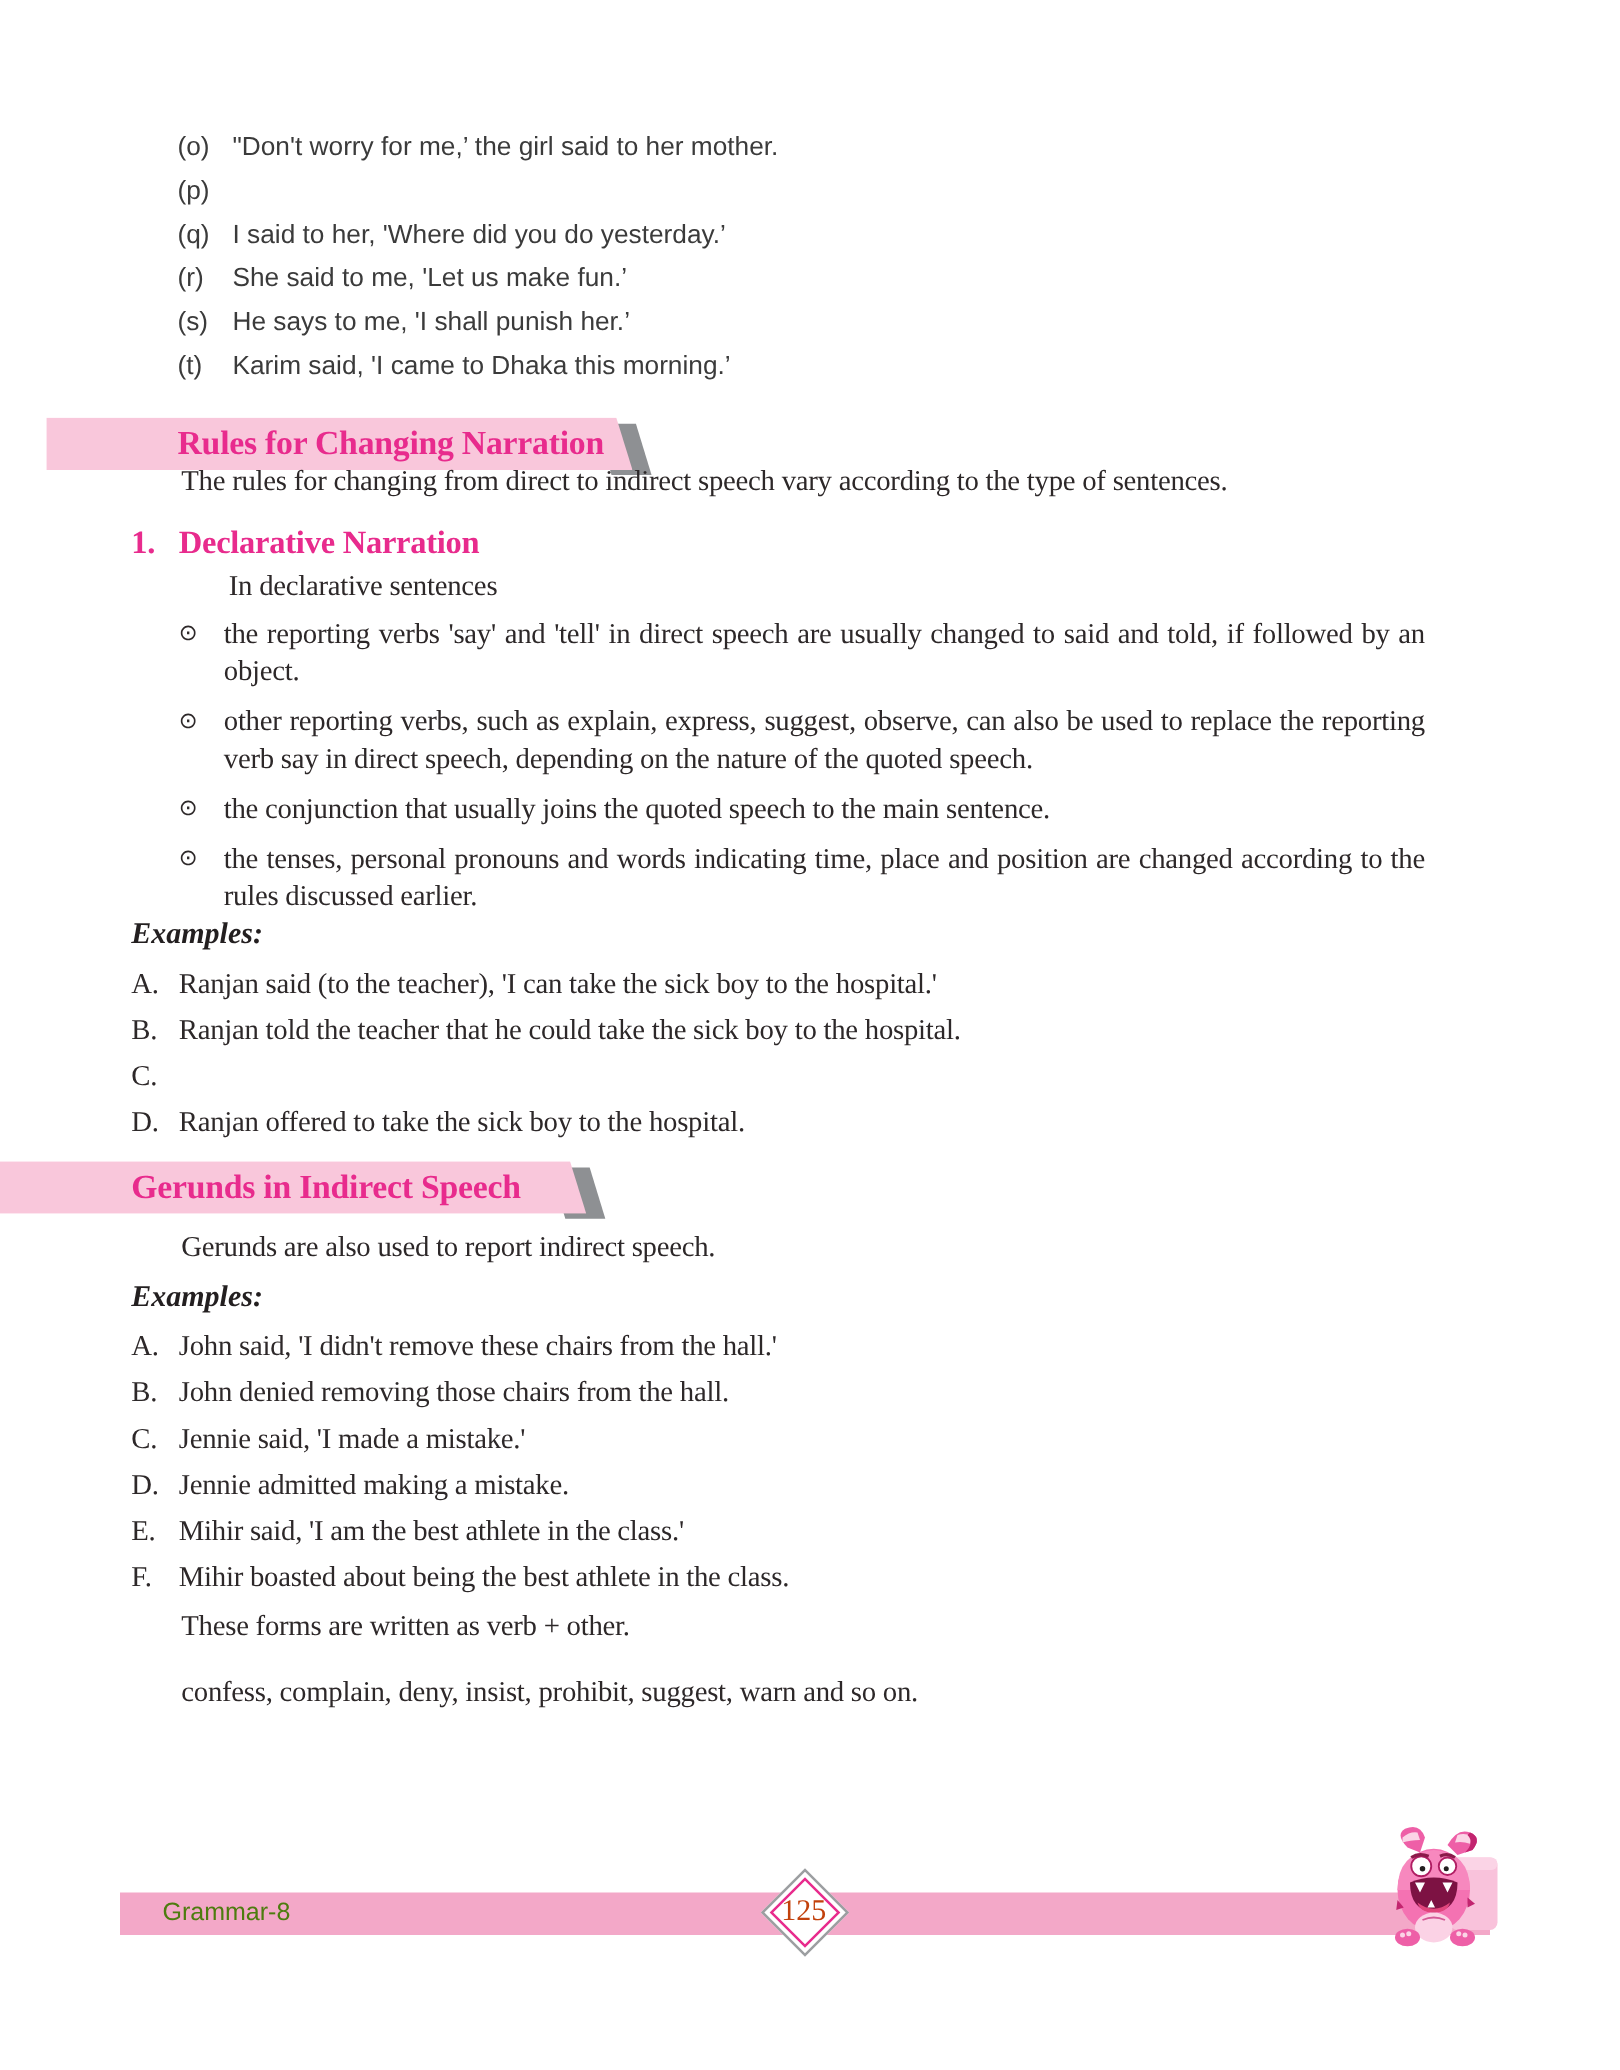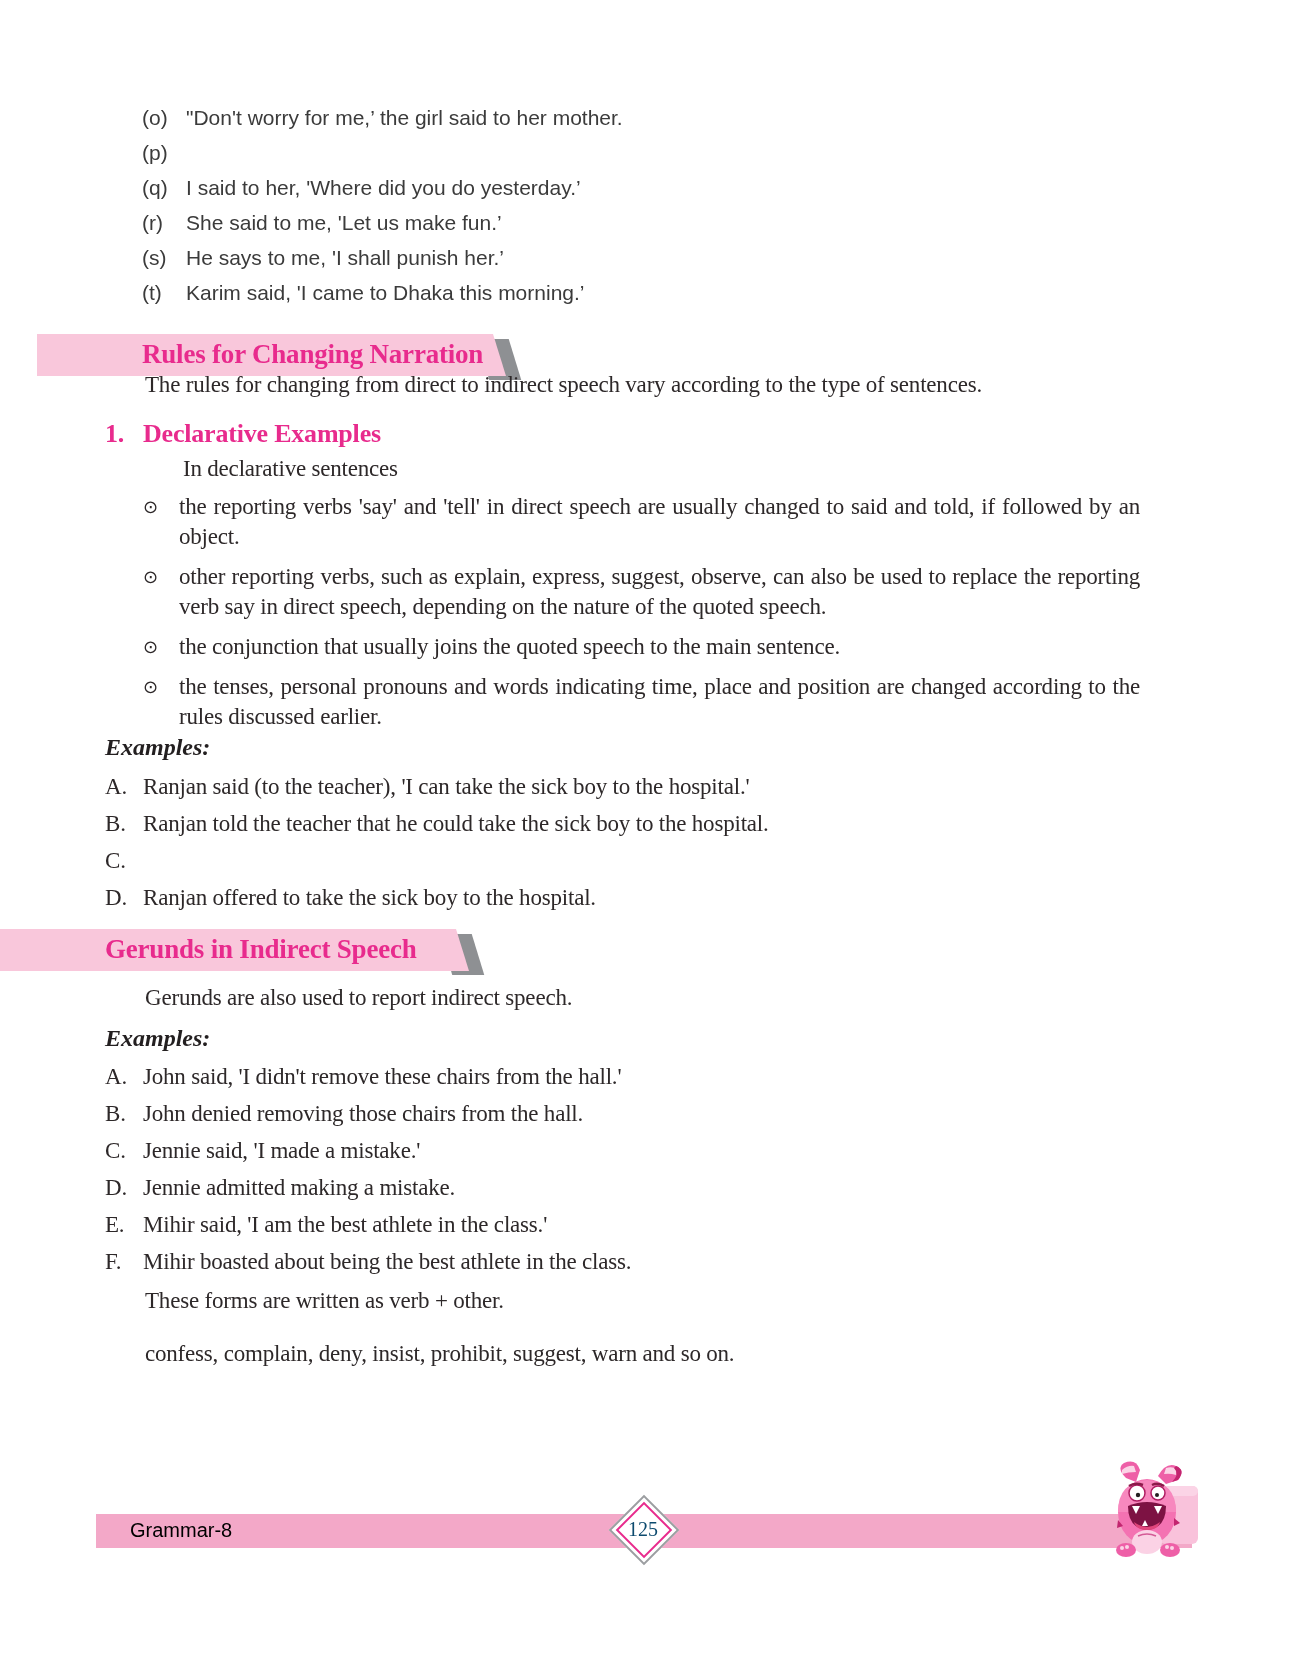--- a/index.html
+++ b/index.html
@@ -38,28 +38,28 @@
 
   .ex-label { position:absolute; left:105px; font-weight:bold; font-style:italic;
     font-size:24px; color:#231f20; }
   .ex-list { position:absolute; left:105px; width:1035px; }
   .ex-row { display:flex; margin-bottom:8px; line-height:29px; font-size:23px; letter-spacing:-0.2px; }
   .ex-row .lbl { width:38px; flex:0 0 38px; }
 
   
   .footer-bar { position:absolute; left:96px; top:1514px; width:1096px; height:34px; background:#f3a8c8; }
   .footer-label { position:absolute; left:130px; top:1519px;
-    font-family:"Liberation Sans", sans-serif; font-size:20px; color:#000000; }
+    font-family:"Liberation Sans", sans-serif; font-size:20px; color:#4d7c0f; }
   .pagenum-wrap { position:absolute; left:610px; top:1496px; width:66px; height:66px; }
   .diamond-outer { position:absolute; left:9px; top:9px; width:46px; height:46px;
     background:#ffffff; border:2px solid #9c9ea1; transform:rotate(45deg); }
   .diamond-inner { position:absolute; left:3px; top:3px; right:3px; bottom:3px;
     border:2px solid #e82b8d; background:#ffffff; }
   .pagenum { position:absolute; inset:0; display:flex; align-items:center; justify-content:center;
-    font-size:20px; color:#0c4a6e; }
+    font-size:24px; color:#c2410c; }
   .mascot { position:absolute; left:1114px; top:1460px; }
 </style>
 </head>
 <body>
 
 <div class="page">
 
   <div class="toplist">
     <div class="row">
       <span class="lbl">(o)</span>
@@ -89,21 +89,21 @@
   <div class="banner" style="top:334px;margin-left:37px;">
     <div class="shadow"></div>
     <div class="band"></div>
     <div class="title">Rules for Changing Narration</div>
   </div>
 
   <div class="abs bodytext" style="top:372px; left:105px; width:1035px;">The rules for changing from direct to indirect speech vary according to the type of sentences.</div>
 
   <div class="heading1">
     <span class="num">1.</span>
-    <span>Declarative Examples</span>
+    <span>Declarative Narration</span>
   </div>
 
   <div class="abs bodytext" style="top:456px; left:143px;">In declarative sentences</div>
 
   <div class="bullets">
     <div class="bullet">
       <span class="glyph">⊙</span>
       <span class="txt">the reporting verbs 'say' and 'tell' in direct speech are usually changed to said and told, if followed by an object.</span>
     </div>
     <div class="bullet">

